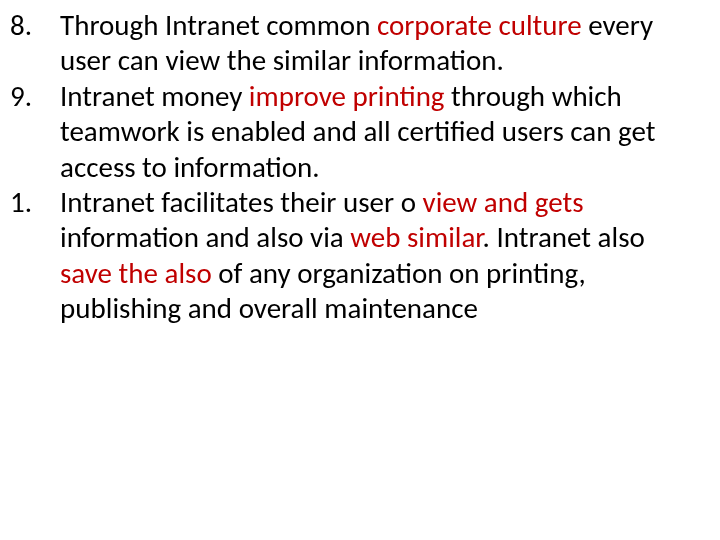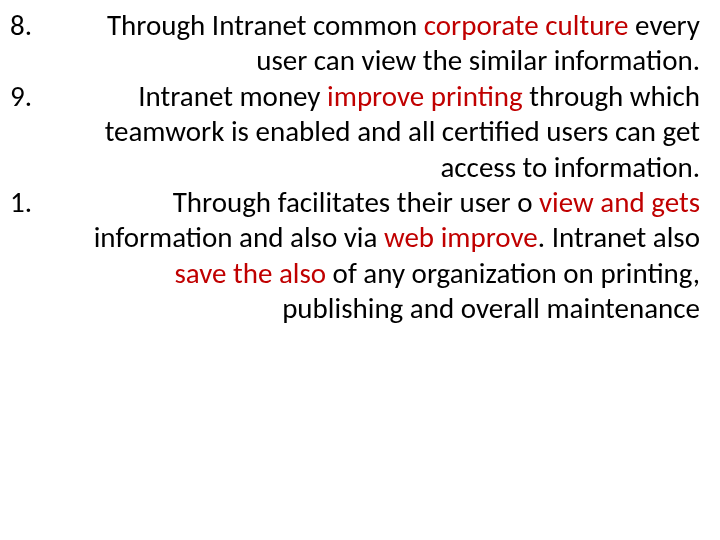--- a/index.html
+++ b/index.html
@@ -25,21 +25,20 @@
     color: #000;
     margin-bottom: 0;
   }
   .num {
     flex: 0 0 auto;
     white-space: nowrap;
   }
   .body {
     flex: 1 1 auto;
     padding-left: 2px;
-    text-align: right;
   }
   .body-indent {
     padding-left: 28px;
     text-indent: 0;
   }
   .red { color: #c00000; }
 </style>
 </head>
 <body>
 
@@ -47,15 +46,15 @@
   <div class="item">
     <span class="num">8. </span>
     <span class="body body-indent"><span>Through Intranet common </span><span class="red">corporate culture</span><span> every user can view the similar information.</span></span>
   </div>
   <div class="item">
     <span class="num">9. </span>
     <span class="body body-indent"><span>Intranet money </span><span class="red">improve printing</span><span> through which teamwork is enabled and all certified users can get access to information.</span></span>
   </div>
   <div class="item">
     <span class="num">1.</span>
-    <span class="body body-indent"><span>Through facilitates their user o </span><span class="red">view and gets </span><span>information and also via </span><span class="red">web improve</span><span>. Intranet also </span><span class="red">save the also</span><span> of any organization on printing, publishing and overall maintenance</span></span>
+    <span class="body body-indent"><span>Intranet facilitates their user o </span><span class="red">view and gets </span><span>information and also via </span><span class="red">web similar</span><span>. Intranet also </span><span class="red">save the also</span><span> of any organization on printing, publishing and overall maintenance</span></span>
   </div>
 </div>
 
 </body></html>

